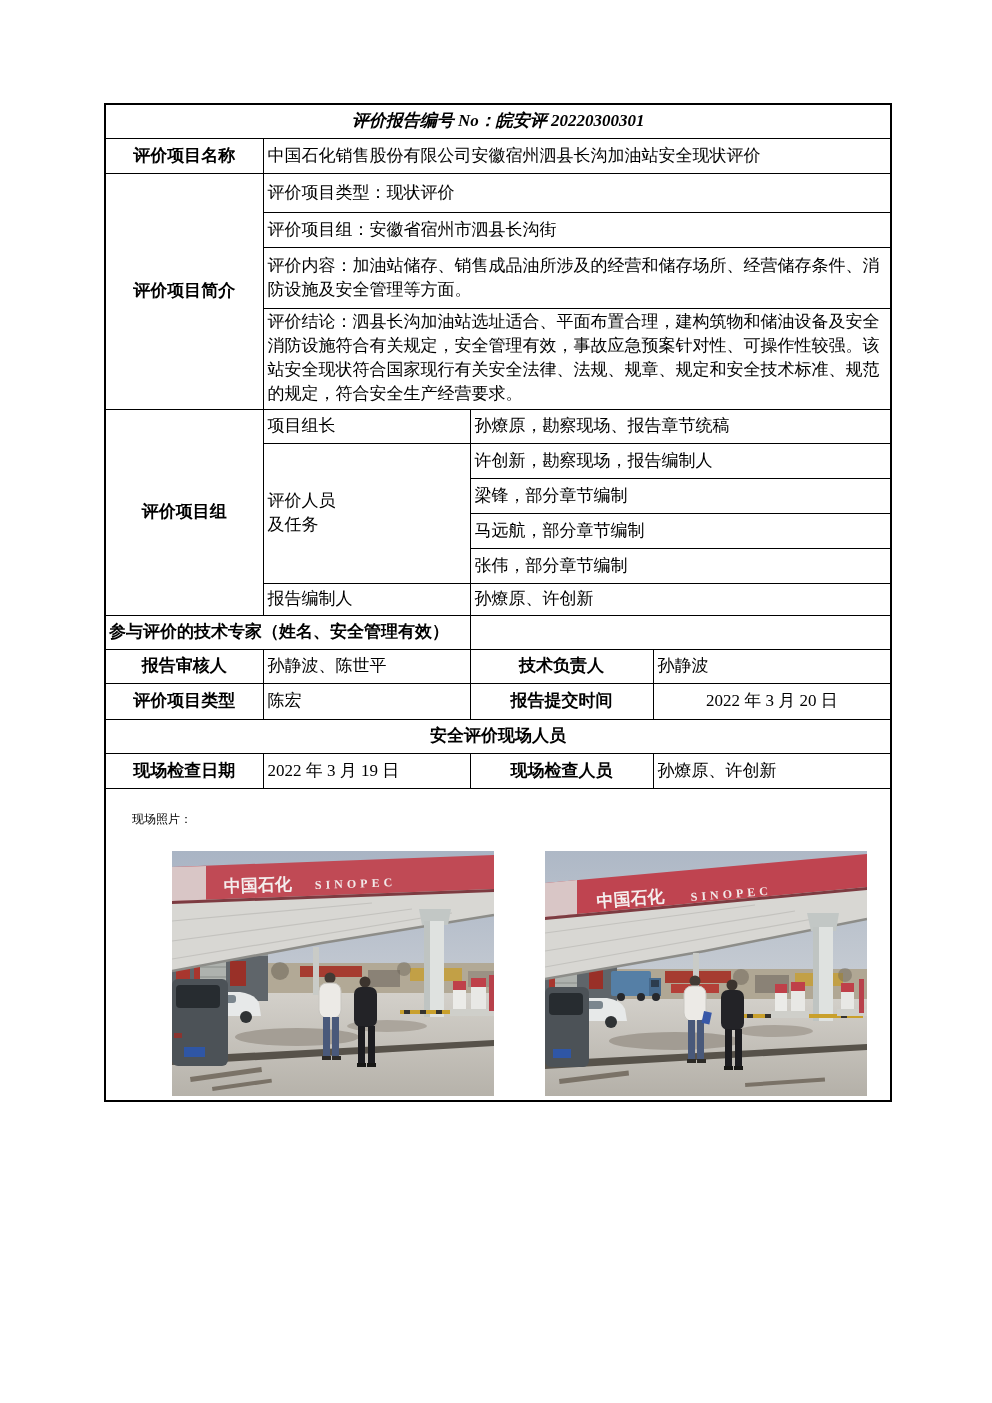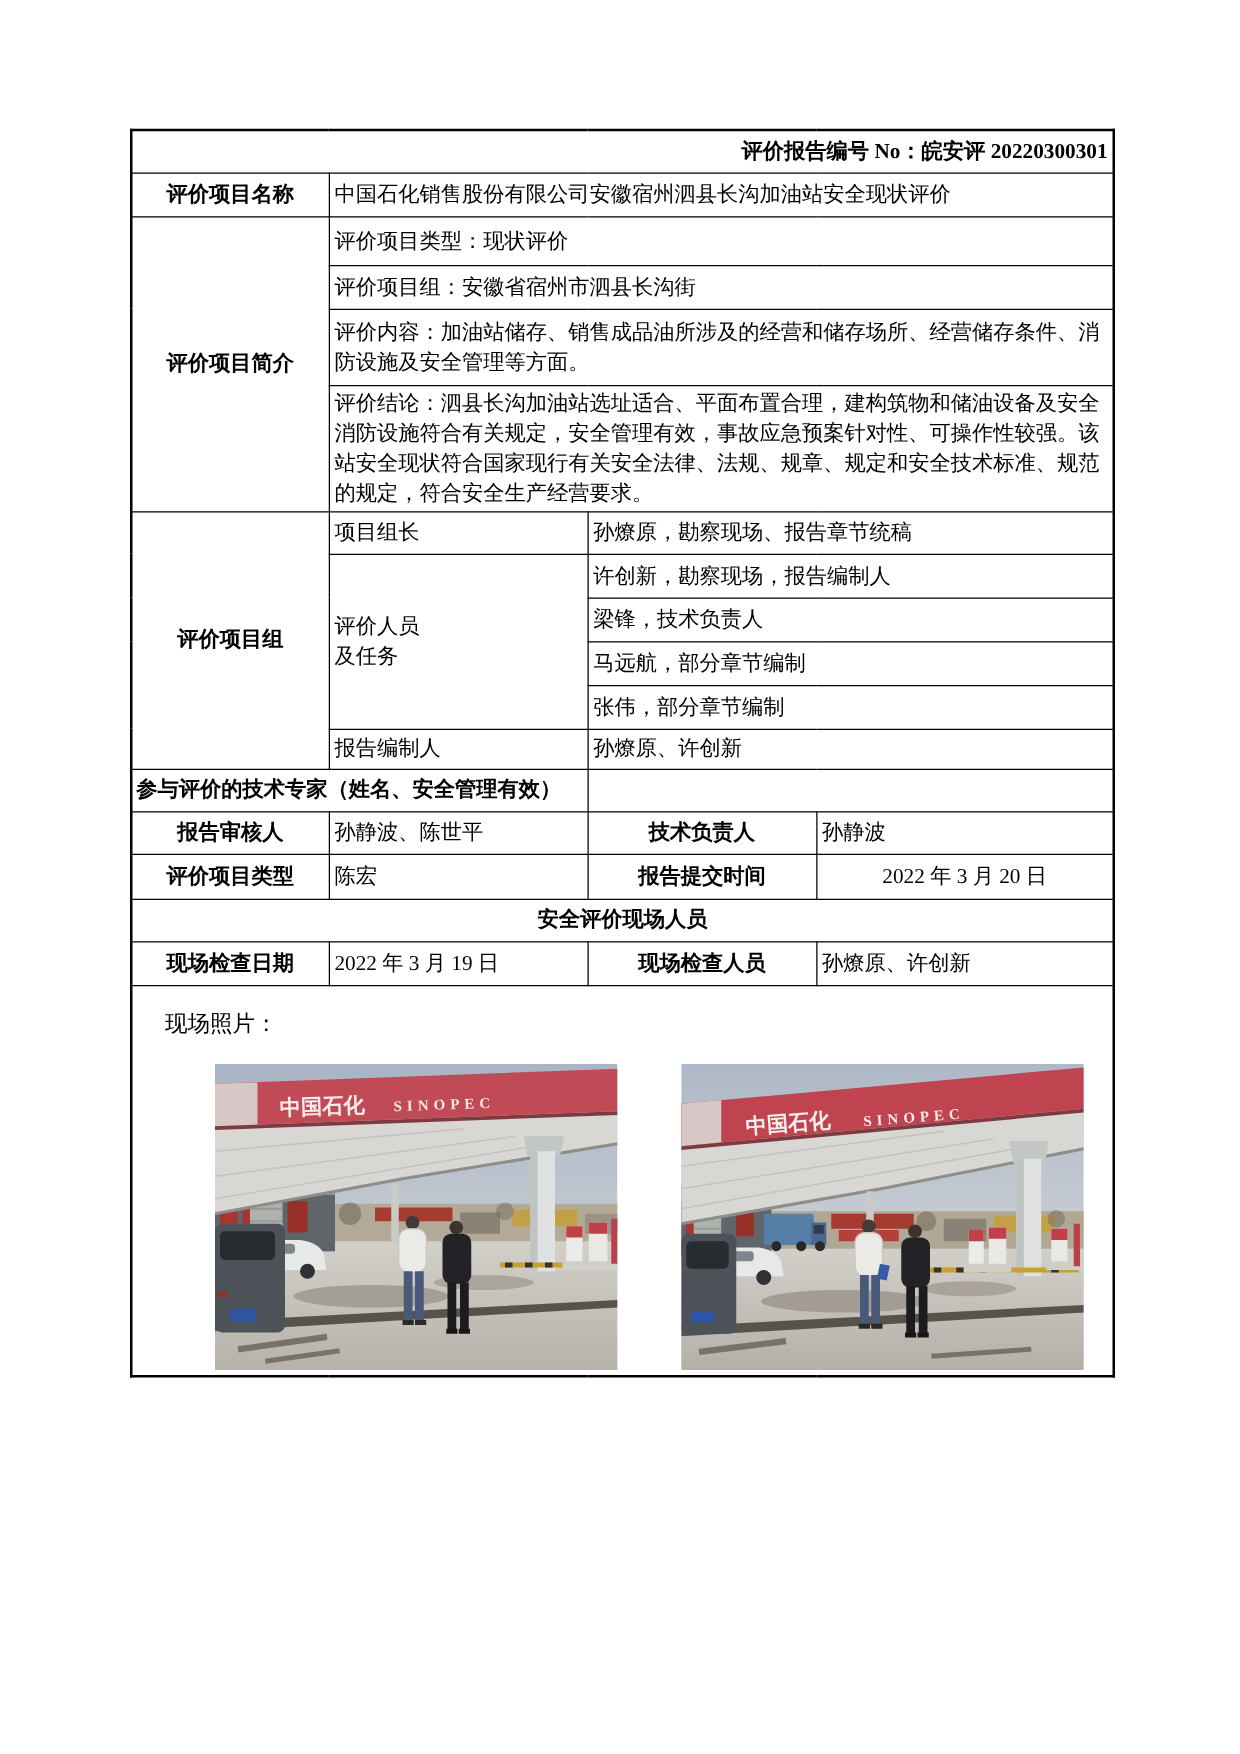--- a/index.html
+++ b/index.html
@@ -4,28 +4,28 @@
 <style>
   html,body{margin:0;padding:0;background:#fff;}
   .page{position:relative;width:992px;height:1403px;background:#ffffff;overflow:hidden;
         font-family:"Liberation Serif","DejaVu Serif",serif;color:#000;}
   table.report{position:absolute;left:104px;top:103px;width:786px;border-collapse:collapse;
                table-layout:fixed;border:2px solid #000;}
   table.report td{border:1px solid #000;font-size:17px;line-height:24px;padding:2px 4px;
                   vertical-align:middle;overflow:hidden;}
   .b{font-weight:bold;margin-top:12px;}
   .ctr{text-align:center;}
-  .hdr{font-size:18px;font-weight:bold;text-align:right;}
+  .hdr{font-size:18px;font-weight:bold;text-align:center;font-style:italic;}
   .pad8{padding-left:8px;}
   .pad14{padding-left:14px;}
   .pad4{padding-left:4px;}
   .prewrap{white-space:pre-line;}
-  .conclusion{line-height:25px;}
+  .conclusion{line-height:25px;font-family:Liberation Mono, monospace;}
   .photos-cell{vertical-align:top;padding:0;}
-  .photos-label{margin:14px 0 0 22px;font-size:18px;}
+  .photos-label{margin:14px 0 0 22px;font-size:12px;}
   .photos-wrap{display:flex;gap:51px;margin:20px 0 0 62px;}
   .photo{width:322px;height:245px;display:block;}
 </style>
 </head>
 <body>
 
 <div class="page">
   <table class="report">
     <colgroup>
         <col style="width:158px">
@@ -62,21 +62,21 @@
       <td rowspan="6" class="b ctr">评价项目组</td>
       <td class="pad8">项目组长</td>
       <td colspan="2" class="pad8">孙燎原，勘察现场、报告章节统稿</td>
     </tr>
     <tr style="height:35px">
       <td rowspan="4" class="pad8 prewrap">评价人员
 及任务</td>
       <td colspan="2" class="pad8">许创新，勘察现场，报告编制人</td>
     </tr>
     <tr style="height:35px">
-      <td colspan="2" class="pad8">梁锋，技术负责人</td>
+      <td colspan="2" class="pad8">梁锋，部分章节编制</td>
     </tr>
     <tr style="height:35px">
       <td colspan="2" class="pad8">马远航，部分章节编制</td>
     </tr>
     <tr style="height:35px">
       <td colspan="2" class="pad8">张伟，部分章节编制</td>
     </tr>
     <tr style="height:32px">
       <td class="pad8">报告编制人</td>
       <td colspan="2" class="pad8">孙燎原、许创新</td>

